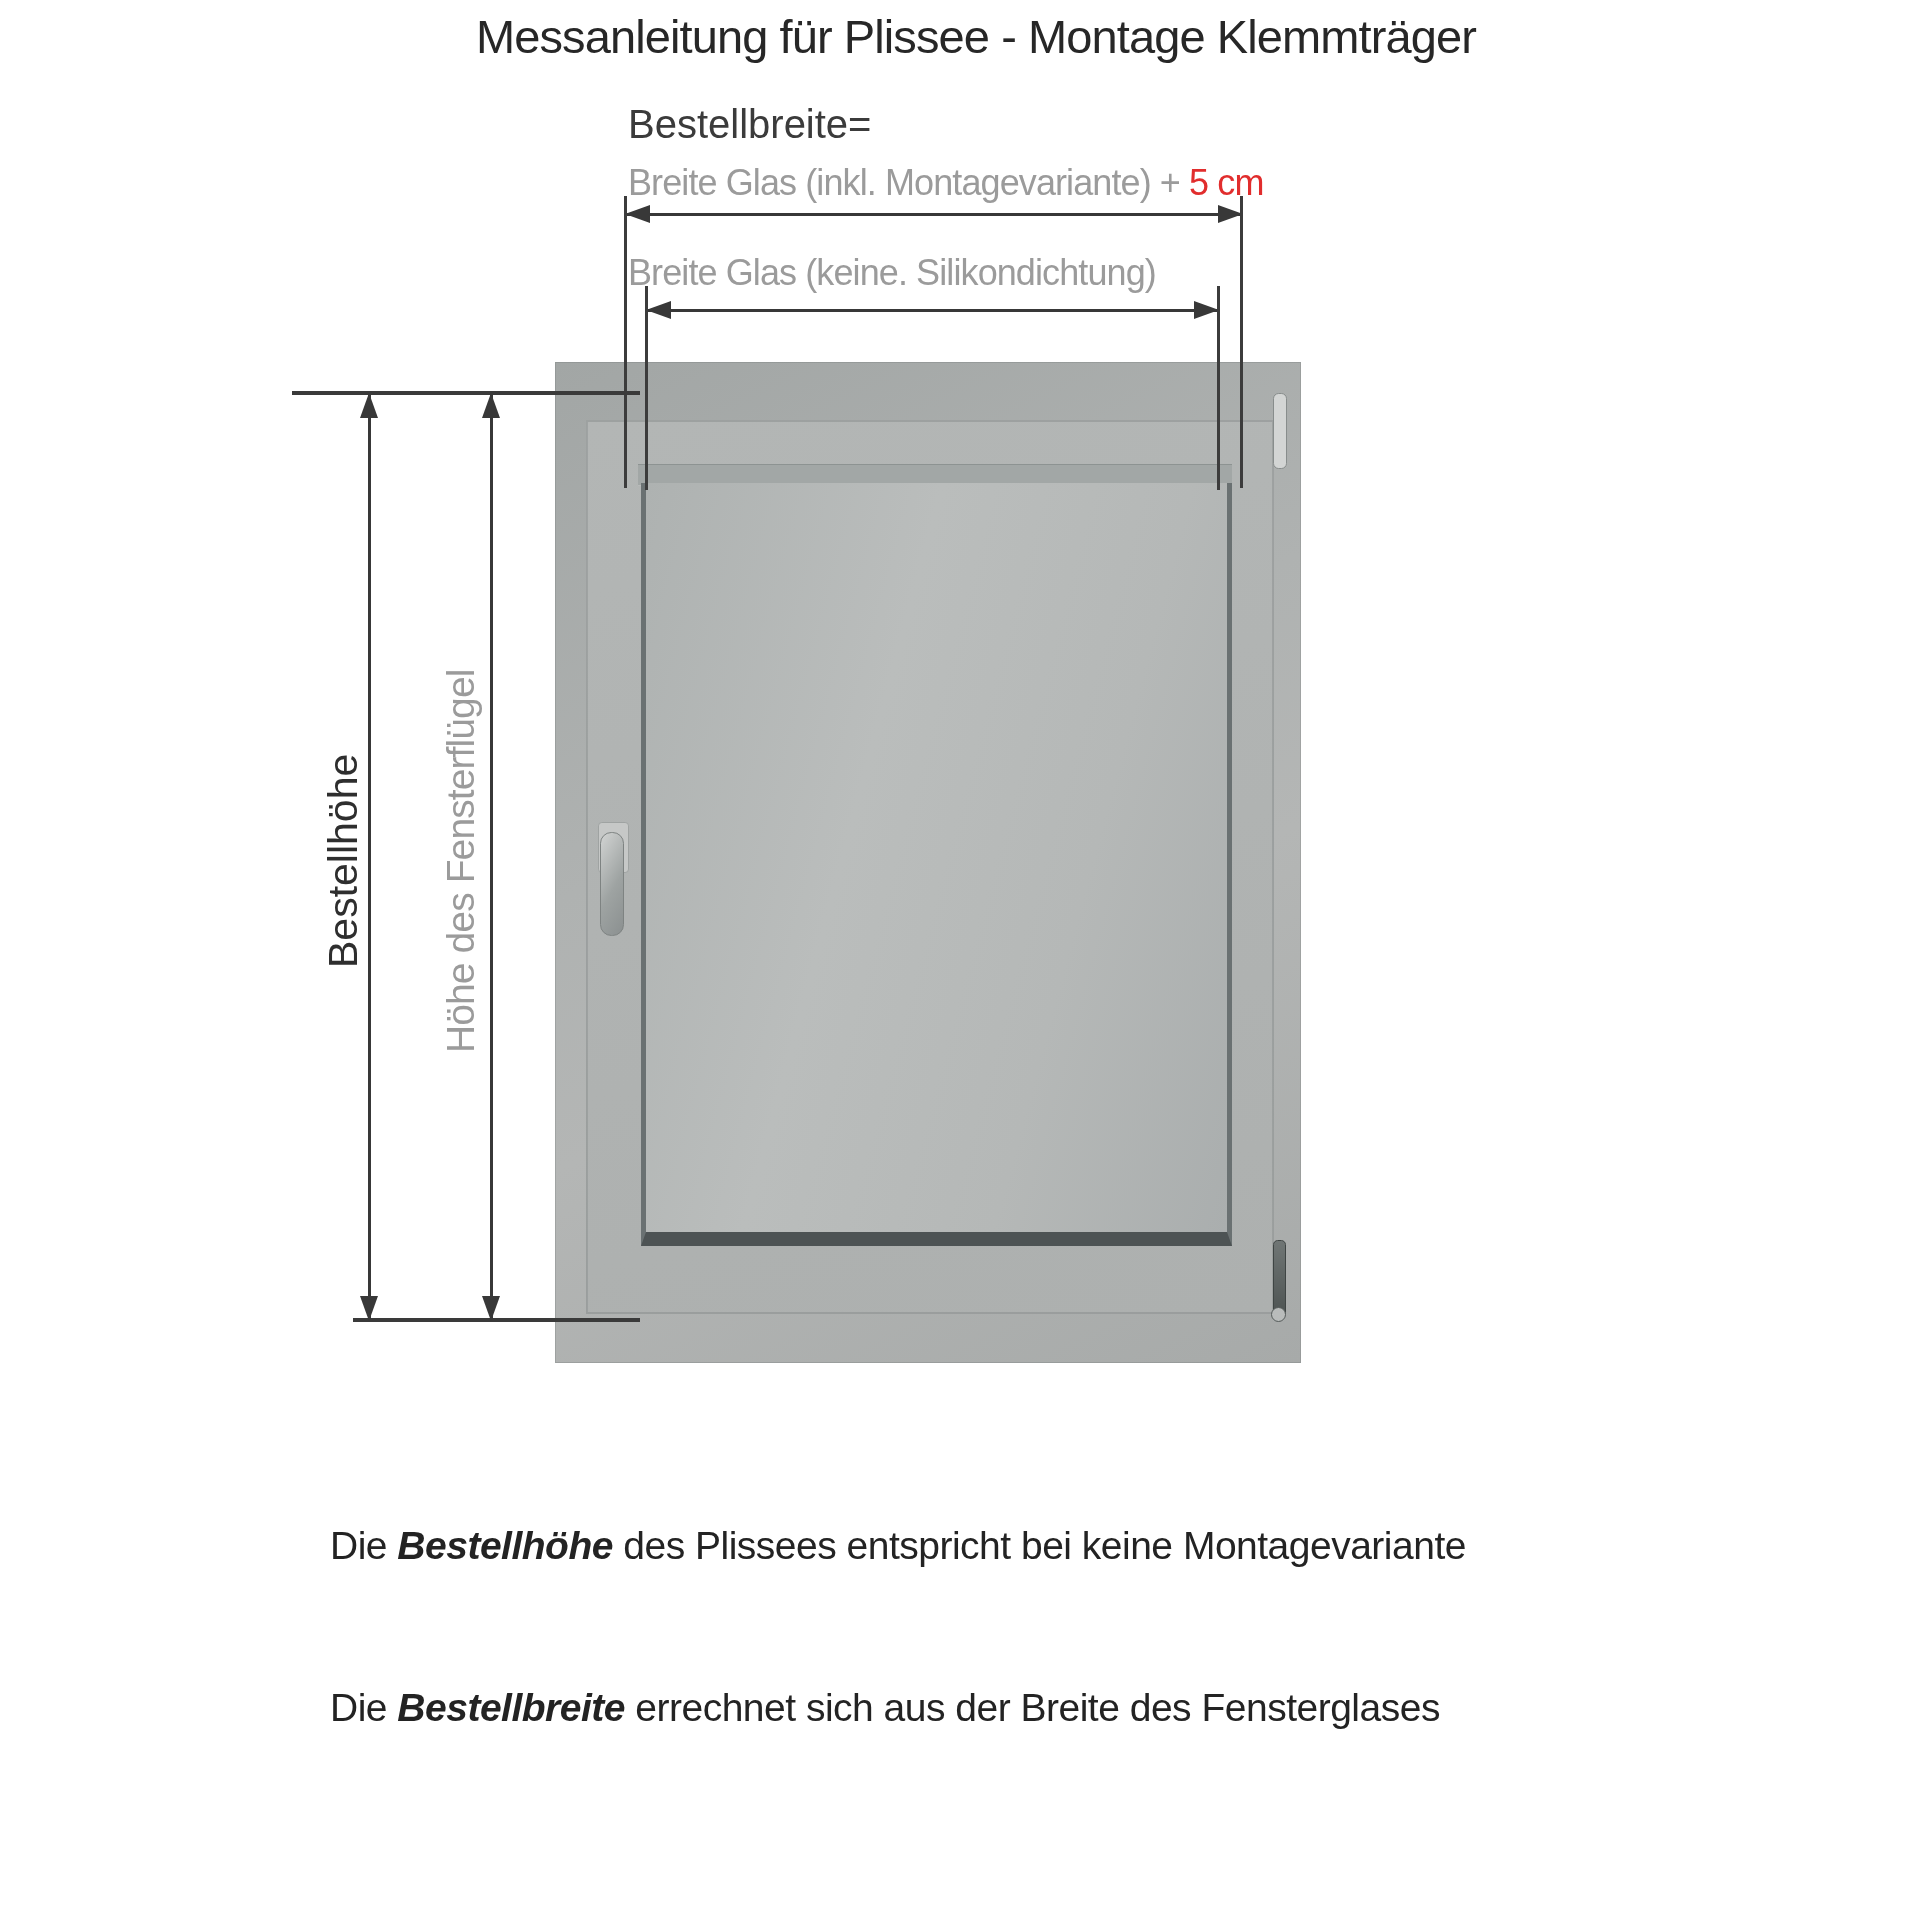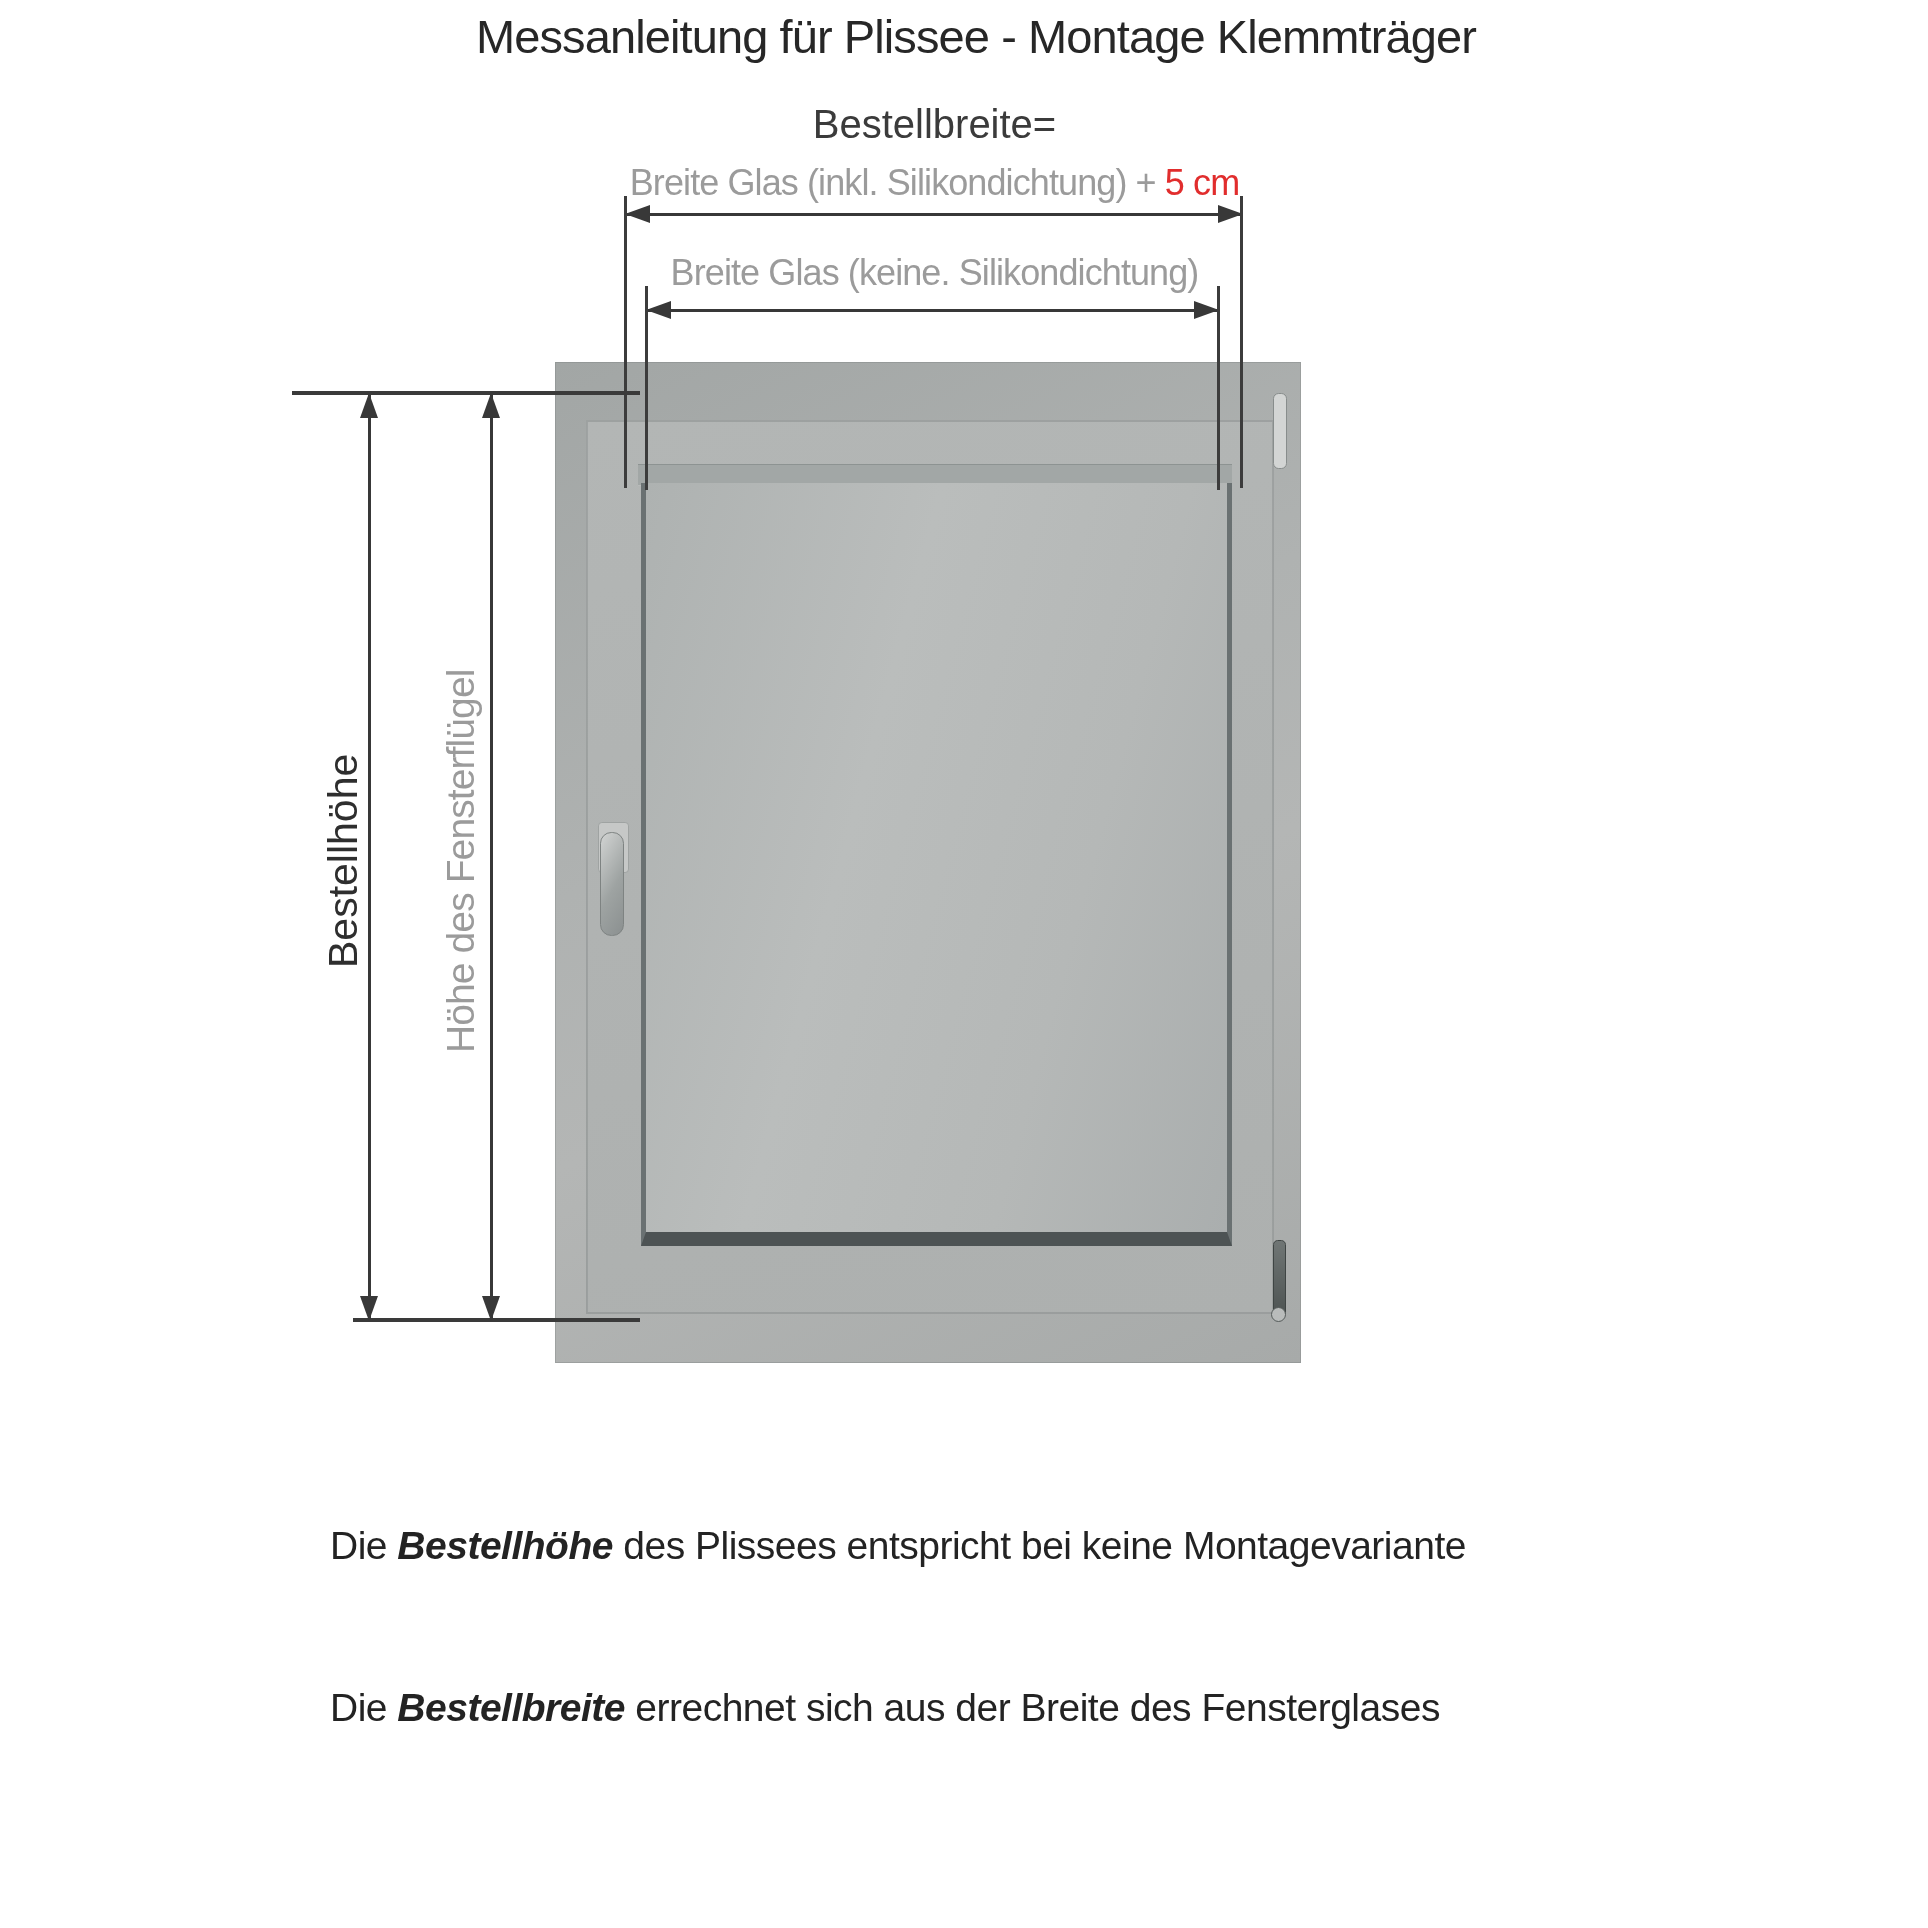--- a/index.html
+++ b/index.html
@@ -2,21 +2,21 @@
 <html style="font-size:15px"><head>
 <meta charset="utf-8">
 <style>
   html,body{margin:0;padding:0;background:#ffffff;}
   #page{position:relative;width:1928px;height:1928px;background:#ffffff;overflow:hidden;
         font-family:"Liberation Sans","DejaVu Sans",sans-serif;color:#232323;padding-left:24px;}
 
   
   .title{position:absolute;top:9.4px;left:0;right:0;text-align:center;
          font-size:47px;letter-spacing:-0.9px;color:#272727;white-space:pre;}
-  .dim-center{position:absolute;left:605px;width:659px;text-align:center;white-space:pre;}
+  .dim-center{position:absolute;left:628px;width:659px;white-space:pre;}
   .order-width{top:102px;font-size:40px;color:#3b3b3b;}
   .dim-gray{color:#9b9b9b;font-size:36px;letter-spacing:-0.9px;}
   .dim1{top:162px;}
   .dim2{top:252px;}
   .red-text{color:#e12d2d;}
 
   
   .hline{position:absolute;height:0;border-top:3.8px solid #383838;}
   .hline.arrow-both:before,.hline.arrow-both:after{content:"";position:absolute;top:-11.3px;
         width:0;height:0;border-style:solid;}
@@ -68,21 +68,21 @@
   .bodytext .em{font-weight:bold;font-style:italic;}
 </style>
 </head>
 <body>
 
 <div id="page">
 
   <div class="title">Messanleitung für Plissee - Montage Klemmträger</div>
 
   <div class="dim-center order-width">Bestellbreite=</div>
-  <div class="dim-center dim-gray dim1"><span>Breite Glas (inkl. Silikondichtung) + </span><span class="red-text">5 cm</span></div>
+  <div class="dim-center dim-gray dim1"><span>Breite Glas (inkl. Montagevariante) + </span><span class="red-text">5 cm</span></div>
   <div class="dim-center dim-gray dim2">Breite Glas (keine. Silikondichtung)</div>
 
   <div class="window">
     <div class="sash"></div>
     <div class="rail"></div>
     <div class="glass"></div>
     <div class="handle-plate"></div>
     <div class="handle-grip"></div>
     <div class="hinge-top"></div>
     <div class="hinge-bottom"></div>

